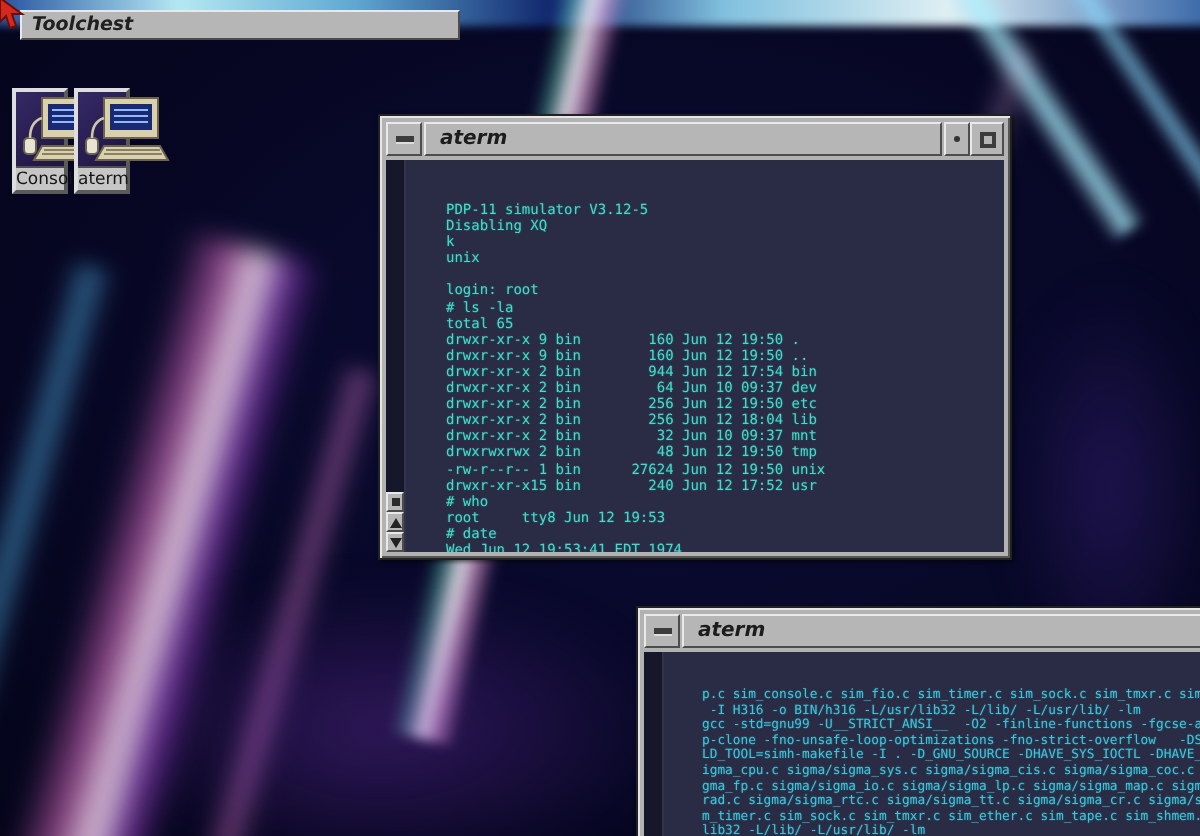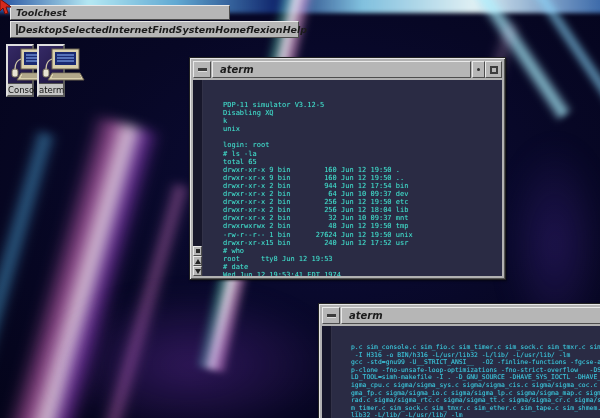--- a/index.html
+++ b/index.html
@@ -111,31 +111,20 @@
   <div class="beam beam-cyanl"></div>
   <div class="beam beam-pink2"></div>
   <div class="beam haze-purple"></div>
   <div class="beam haze-right"></div>
 </div>
 
 <div id="toolchest">
   <div class="tc-titlebar raised">
     <span>Toolchest</span>
   </div>
-  <div class="tc-menubar raised">
-    <span class="tc-icon"></span>
-    <span class="tc-item">Desktop</span>
-    <span class="tc-item">Selected</span>
-    <span class="tc-item">Internet</span>
-    <span class="tc-item">Find</span>
-    <span class="tc-item">System</span>
-    <span class="tc-item">Home</span>
-    <span class="tc-item">flexion</span>
-    <span class="tc-item">Help</span>
-  </div>
 </div>
 
 <div id="icons">
   <div class="icon-box">
     <span class="icon-art">
       <svg width="43" height="38" viewBox="0 0 43 38">
         <rect x="10" y="2" width="27" height="20" fill="#d9d0ac" stroke="#6b6250"></rect>
         <rect x="13" y="5" width="21" height="13" fill="#1a2a72"></rect>
         <line x1="15" y1="8" x2="32" y2="8" stroke="#8fb8ff" stroke-width="1"></line>
         <line x1="15" y1="11" x2="32" y2="11" stroke="#8fb8ff" stroke-width="1"></line>

